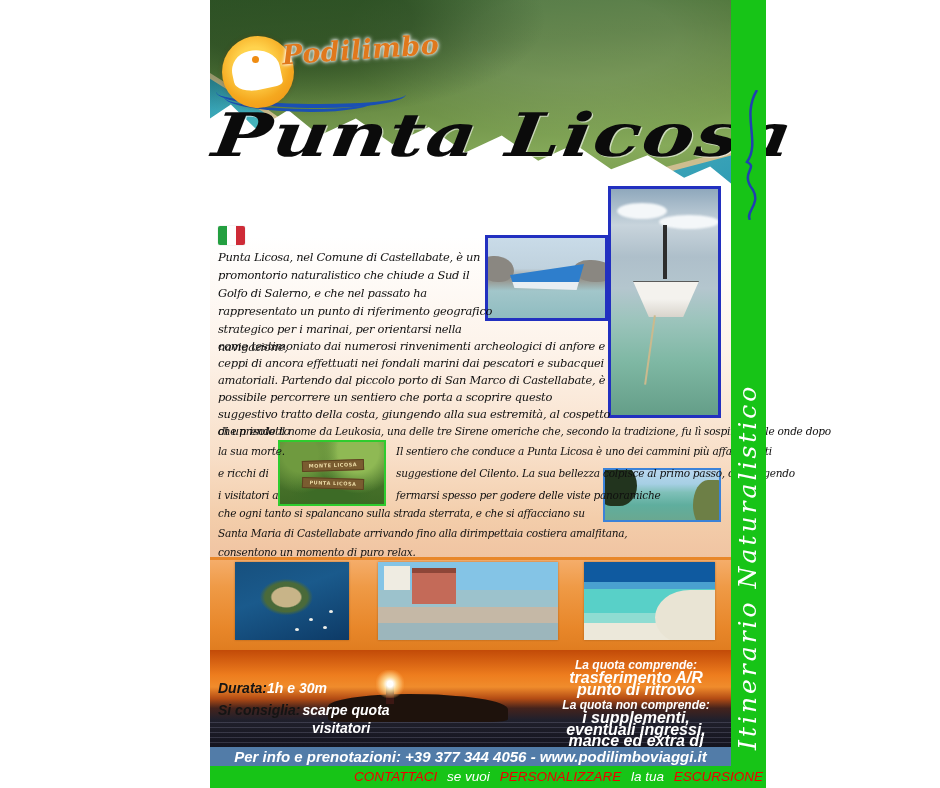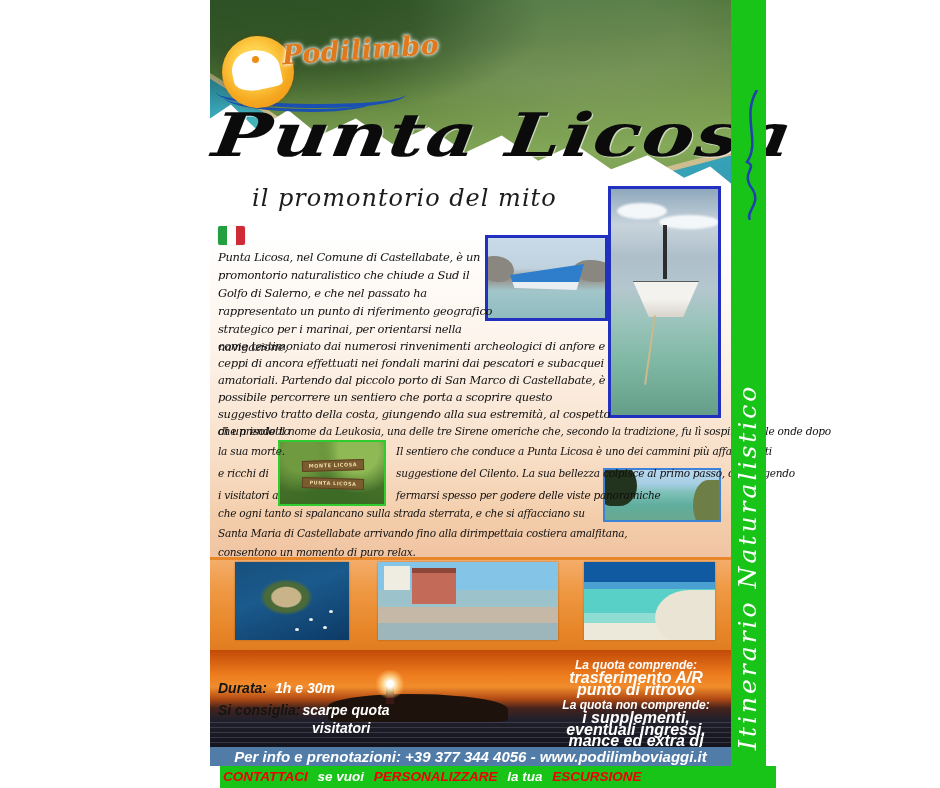--- a/index.html
+++ b/index.html
@@ -127,37 +127,37 @@
       background:linear-gradient(180deg,#c24a08 0%,#ee7d1e 26%,#f08c2c 38%,#b44c14 50%,#45231c 60%,#20202c 72%,#14141e 100%); }
   .islet { position:absolute; left:118px; top:44px; width:180px; height:28px; background:#1e120c;
       border-radius:45% 55% 10% 10%; }
   .lh-tower { position:absolute; left:176px; top:32px; width:8px; height:22px; background:#3c1814; }
   .lh-glow { position:absolute; left:166px; top:20px; width:28px; height:28px;
       background:radial-gradient(circle, #ffffff 0 3px, rgba(255,226,160,.85) 7px, rgba(255,170,80,.35) 13px, transparent 15px); }
   .sea-glint { position:absolute; left:0; top:72px; width:521px; height:25px;
       background:repeating-linear-gradient(180deg, rgba(160,160,190,.22) 0 1px, transparent 1px 5px); }
   .sun-l { position:absolute; font-weight:bold; font-style:italic; font-family:"Liberation Sans", sans-serif; }
   .dur   { left:8px; top:30px; font-size:14px; color:#141414; }
-  .dur b  { color:#ffffff; margin-left:8px; }
+  .dur b  { color:#ffffff; margin-left:0; }
   .adv   { left:8px; top:52px; font-size:14px; color:#141414; }
   .adv b  { color:#ffffff; margin-left:2px; }
   .adv2  { left:102px; top:70px; font-size:14px; color:#ffffff; }
   .quota { left:336px; top:8px; width:180px; text-align:center; color:#ffffff;
       font-family:"Liberation Sans", sans-serif; }
   .quota .qt { font-size:12px; font-weight:bold; font-style:italic; }
   .quota .ql { font-size:16px; font-weight:bold; line-height:11.5px; }
   .quota .qt2 { margin-top:3px; }
 
   
   .infobar { position:absolute; left:0; top:747px; width:521px; height:19px; background:#527ca8; z-index:6;
       color:#ffffff; font-weight:bold; font-style:italic; font-size:15px; text-align:center;
       line-height:19px; font-family:"Liberation Sans", sans-serif; }
   .ctastrip { position:absolute; left:0; top:766px; width:556px; height:22px; background:#17c417; z-index:7;
-      text-align:left; font-weight:bold; font-style:italic; font-size:13.5px; line-height:21px;
-      font-family:"Liberation Sans", sans-serif;margin-left:10px; }
+      text-align:right; font-weight:normal; font-style:italic; font-size:13.5px; line-height:21px;
+      font-family:"Liberation Sans", sans-serif; }
   .ctastrip span { margin:0 3px; }
   .cta-red { color:#f00000; } .cta-white { color:#ffffff; }
 
   
   .stripe { position:absolute; left:521px; top:0; width:35px; height:788px; background:#17c417; z-index:5; }
   .stripe-text { position:absolute; left:2px; top:225px; height:525px; width:32px;
       writing-mode:vertical-rl; transform:rotate(180deg); color:#ffffff; font-style:italic;
       font-size:25px; letter-spacing:3px; white-space:nowrap; }
   .stripe-curve { position:absolute; left:0; top:90px; }
 </style>
@@ -177,21 +177,20 @@
       <div class="logo-wave1"></div>
       <div class="logo-wave2"></div>
       <div class="logo-sun"></div>
       <div class="logo-bird"></div>
       <div class="logo-bird-eye"></div>
       <div class="logo-name">Podilimbo</div>
     </div>
 
     <div class="torn"></div>
     <div class="main-title">Punta Licosa</div>
-    <div class="subtitle">il promontorio del mito</div>
 
     <div class="main-bg"></div>
     <div class="flag">
       <i class="fg"></i>
         <i class="fw"></i>
         <i class="fr"></i>
     </div>
 
     <div class="bodyline l0">Punta Licosa, nel Comune di Castellabate, è un promontorio naturalistico che chiude a Sud il Golfo di Salerno, e che nel passato ha rappresentato un punto di riferimento geografico strategico per i marinai, per orientarsi nella navigazione,</div>
     <div class="bodyline l1">come testimoniato dai numerosi rinvenimenti archeologici di anfore e ceppi di ancora effettuati nei fondali marini dai pescatori e subacquei amatoriali. Partendo dal piccolo porto di San Marco di Castellabate, è possibile percorrere un sentiero che porta a scoprire questo suggestivo tratto della costa, giungendo alla sua estremità, al cospetto di un isolotto</div>

